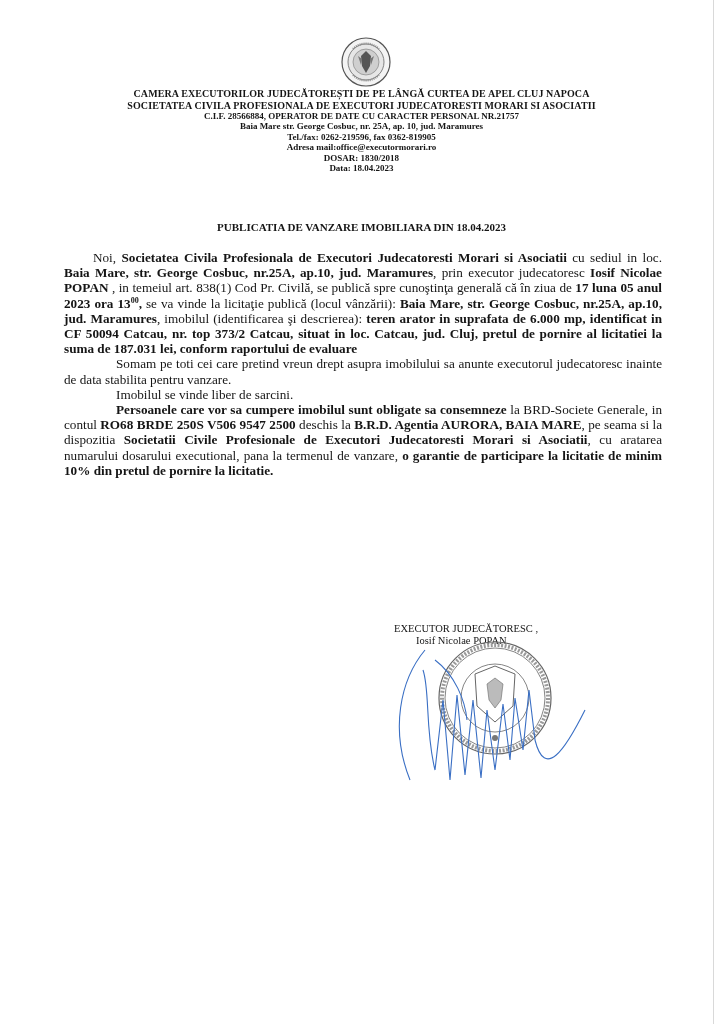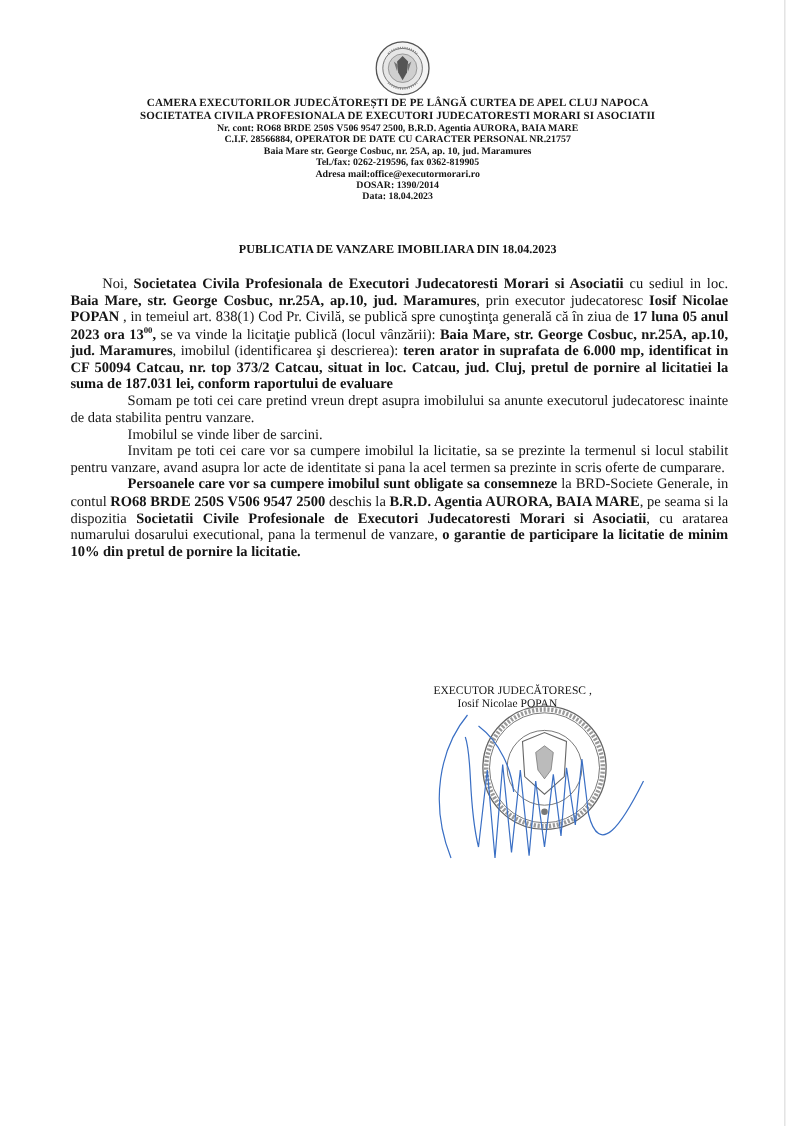--- a/index.html
+++ b/index.html
@@ -42,38 +42,36 @@
     <circle cx="25" cy="25" r="13" fill="#cfcfcf" stroke="#777" stroke-width="0.6"></circle>
     <path d="M25 14 L30 19 L29 29 L25 36 L21 29 L20 19 Z" fill="#555"></path>
     <path d="M17 19 L21 22 L20 28 Z M33 19 L29 22 L30 28 Z" fill="#777"></path>
     <path d="M12 12 A18 18 0 0 1 38 12" fill="none" stroke="#888" stroke-width="2" stroke-dasharray="1 1"></path>
     <path d="M12 38 A18 18 0 0 0 38 38" fill="none" stroke="#888" stroke-width="2" stroke-dasharray="1 1"></path>
   </svg>
 
   <div class="header">
     <div class="l1">CAMERA EXECUTORILOR JUDECĂTOREȘTI DE PE LÂNGĂ CURTEA DE APEL CLUJ NAPOCA</div>
     <div class="l2">SOCIETATEA CIVILA PROFESIONALA DE EXECUTORI JUDECATORESTI MORARI SI ASOCIATII</div>
-    <div>Nr. cont: RO68 BRDE 250S V506 9547 2500, B.R.D. Agentia AURORA, BAIA MARE</div>
     <div>C.I.F.  28566884, OPERATOR DE DATE CU CARACTER PERSONAL NR.21757</div>
     <div>Baia Mare str. George Cosbuc, nr. 25A, ap. 10, jud. Maramures</div>
     <div>Tel./fax: 0262-219596, fax 0362-819905</div>
     <div>Adresa mail:office@executormorari.ro</div>
-    <div>DOSAR: 1390/2014</div>
+    <div>DOSAR: 1830/2018</div>
     <div>Data: 18.04.2023</div>
   </div>
 
   <div class="title">
     <div>PUBLICATIA DE VANZARE IMOBILIARA DIN 18.04.2023</div>
   </div>
 
   <div class="body">
     <p class="ind1"><span>Noi, </span><b>Societatea Civila Profesionala de Executori Judecatoresti Morari si Asociatii</b><span> cu sediul in loc. </span><b>Baia Mare, str. George Cosbuc, nr.25A, ap.10, jud. Maramures</b><span>, prin executor judecatoresc </span><b>Iosif Nicolae POPAN</b><span> , in temeiul art. 838(1) Cod Pr. Civilă, se publică spre cunoştinţa generală că în ziua de </span><b><span>17 luna 05 anul 2023 ora 13</span><sup>00</sup><span>,</span></b><span> se va vinde la licitaţie publică (locul vânzării): </span><b>Baia Mare, str. George Cosbuc, nr.25A, ap.10, jud. Maramures</b><span>, imobilul (identificarea şi descrierea): </span><b>teren arator in suprafata de 6.000 mp, identificat in </b><b class="u">CF 50094 Catcau, nr. top 373/2 Catcau</b><b>, situat in loc. Catcau, jud. Cluj, pretul de pornire al licitatiei la suma de 187.031 lei, conform raportului de evaluare</b></p>
     <p class="ind2">Somam pe toti cei care pretind vreun drept asupra imobilului sa anunte executorul judecatoresc inainte de data stabilita pentru vanzare.</p>
     <p class="ind2">Imobilul se vinde liber de sarcini.</p>
-    <p class="ind2">Invitam pe toti cei care vor sa cumpere imobilul la licitatie, sa se prezinte la termenul si locul stabilit pentru vanzare, avand asupra lor acte de identitate si pana la acel termen sa prezinte in scris oferte de cumparare.</p>
     <p class="ind2"><b>Persoanele care vor sa cumpere imobilul sunt obligate sa consemneze</b><span> la BRD-Societe Generale, in contul </span><b>RO68 BRDE 250S V506 9547 2500</b><span>  deschis la </span><b>B.R.D. Agentia AURORA, BAIA MARE</b><span>, pe seama si la dispozitia </span><b>Societatii Civile Profesionale de Executori Judecatoresti Morari si Asociatii</b><span>, cu aratarea numarului dosarului executional, pana la termenul de vanzare, </span><b>o garantie de participare la licitatie de minim 10% din pretul de pornire la licitatie.</b></p>
   </div>
 
   <div class="sign">
     <div>EXECUTOR JUDECĂTORESC ,</div>
     <div class="name">Iosif Nicolae POPAN</div>
   </div>
 
   <svg class="stamp" viewBox="0 0 215 150">
     <g fill="none" stroke="#666">

